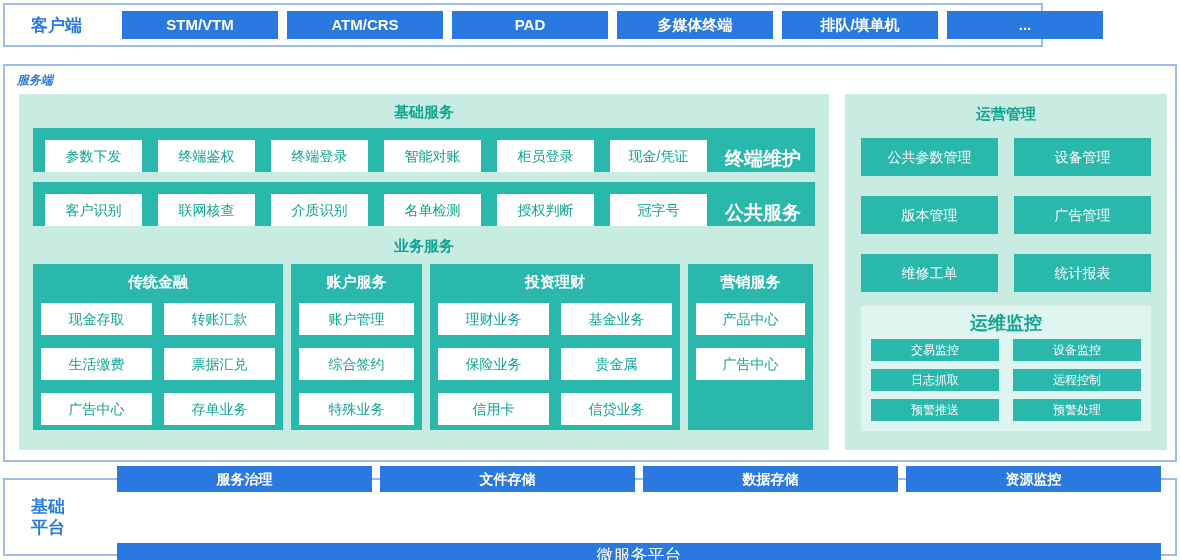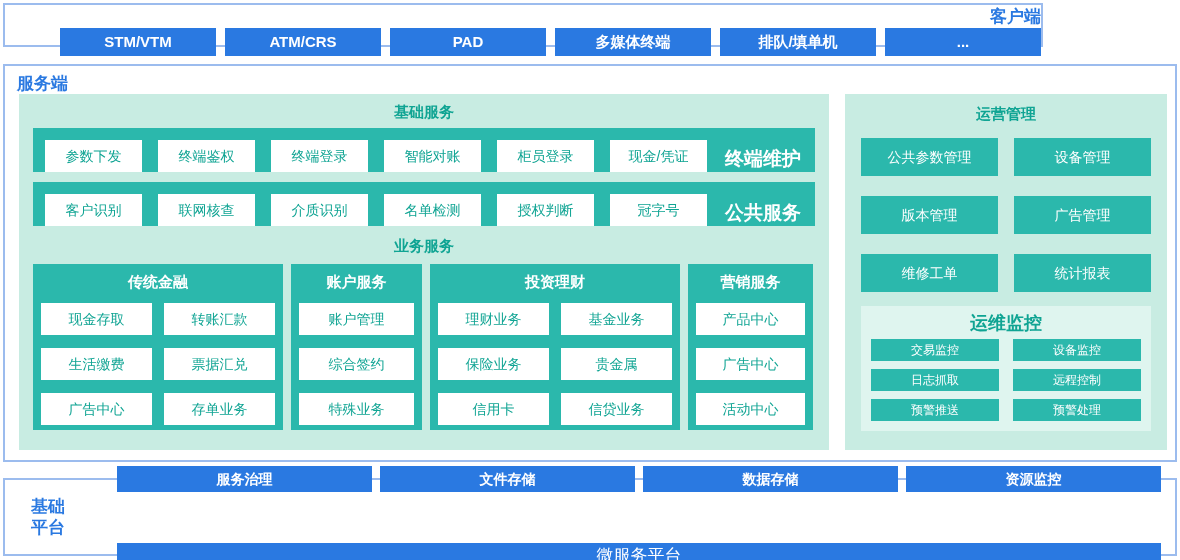--- a/index.html
+++ b/index.html
@@ -8,30 +8,30 @@
     position:relative;
     background:#ffffff;
     font-family:"Liberation Sans","DejaVu Sans",sans-serif;
   }
   .section {
     position:absolute;
     border:2px solid #9CBCEE;
     background:#ffffff;
   }
   
-  .client-section { left:3px; top:3px; width:1040px; height:44px; display:flex; align-items:flex-end;flex-direction:column; }
+  .client-section { left:3px; top:3px; width:1040px; height:44px; display:flex; align-items:center; }
   .side-label { color:#2A79E1; font-weight:bold; font-size:17px; margin-left:26px; white-space:nowrap; }
   .client-items { display:flex; gap:9px; margin-left:40px; }
   .blue-btn {
     background:#2A79E1; color:#fff; font-weight:bold; font-size:15px;
     width:156px; height:28px; line-height:28px; text-align:center; cursor:pointer;
   }
   
   .server-section { left:3px; top:64px; width:1174px; height:398px; }
-  .server-label { position:absolute; left:12px; top:6px; color:#2A79E1; font-weight:bold; font-size:17px; }
+  .server-label { position:absolute; left:12px; top:6px; color:#2A79E1; font-weight:bold; font-size:12px;font-style:italic; }
   .panel { position:absolute; background:#C8ECE2; }
   .left-panel  { left:14px;  top:28px; width:810px; height:356px; padding:6px 14px; }
   .right-panel { left:840px; top:28px; width:322px; height:356px; padding:8px 16px; }
   .panel-title { text-align:center; color:#0FA493; font-weight:bold; font-size:15px; height:24px; line-height:24px; }
   .teal-strip {
     background:#2BB8AC; height:44px; display:flex; align-items:flex-end;
     padding:0 12px; gap:16px;
   }
   .strip1 { margin-top:4px; }
   .strip2 { margin-top:10px; }
@@ -152,21 +152,20 @@
           <div class="white-btn2">贵金属</div>
           <div class="white-btn2">信用卡</div>
           <div class="white-btn2">信贷业务</div>
         </div>
       </div>
       <div class="group g-narrow2">
         <div class="group-title">营销服务</div>
         <div class="group-grid cols1">
           <div class="white-btn2">产品中心</div>
           <div class="white-btn2">广告中心</div>
-          <div class="white-btn2">活动中心</div>
         </div>
       </div>
     </div>
   </div>
 
   <div class="panel right-panel">
     <div class="panel-title">运营管理</div>
     <div class="ops-grid">
       <div class="teal-btn">公共参数管理</div>
       <div class="teal-btn">设备管理</div>

